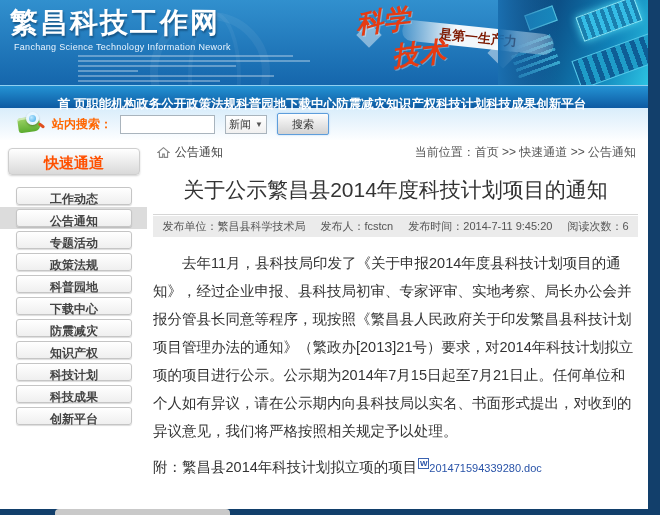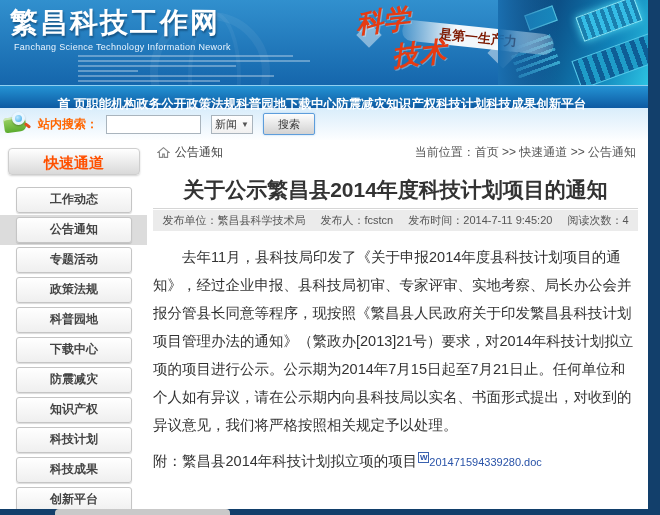--- a/index.html
+++ b/index.html
@@ -28,45 +28,45 @@
   .chip1 { position:absolute; right:8px; top:6px; width:62px; height:26px; background:repeating-linear-gradient(90deg,#1a7fae 0 4px,#35bde6 4px 8px); border:1px solid #8eeaf8; transform:rotate(-20deg); box-shadow:0 0 8px #4fd8f0; }
   .chip2 { position:absolute; right:-10px; top:46px; width:84px; height:30px; background:repeating-linear-gradient(90deg,#0e5e96 0 5px,#1e9cc8 5px 10px); border:1px solid #57c8e8; transform:rotate(-20deg); }
   .chip3 { position:absolute; left:28px; top:10px; width:30px; height:16px; background:#1993c6; border:1px solid #66d6ee; transform:rotate(-20deg); opacity:.85; }
   .dotgrid { position:absolute; left:14px; top:38px; width:44px; height:34px; background:repeating-linear-gradient(0deg,rgba(90,225,250,.55) 0 3px,transparent 3px 7px); transform:rotate(-20deg); }
 
   
   .nav { height:23px; background:linear-gradient(#2493d4,#0d5aa2); border-top:1px solid #8fd0f0; display:flex; align-items:center; justify-content:center; padding:15px 52px 0 48px; }
   .nav-item { color:#fff; font-size:12.5px; font-weight:bold; text-decoration:none; white-space:nowrap; cursor:pointer; }
 
   
-  .search-row { height:32px; background:linear-gradient(#d9edfb,#fdfeff); display:flex; align-items:center; padding-left:4px; }
+  .search-row { height:32px; background:linear-gradient(#d9edfb,#fdfeff); display:flex; align-items:center; padding-left:18px; }
   .search-ico { width:30px; height:24px; position:relative; margin-right:4px; }
   .book { position:absolute; left:0; top:5px; width:22px; height:15px; background:linear-gradient(#9fd468,#5aab2e); border-radius:3px 6px 6px 3px; transform:rotate(-8deg); box-shadow:inset 0 2px 0 rgba(255,255,255,.5); }
   .lens { position:absolute; left:8px; top:0px; width:13px; height:13px; border:3px solid #e8f6ff; border-radius:50%; background:radial-gradient(circle at 35% 35%,#bfe9ff,#3fa9e8); box-shadow:0 1px 2px rgba(0,0,0,.3); }
   .lens-handle { position:absolute; left:20px; top:12px; width:7px; height:3px; background:#e04f1e; transform:rotate(35deg); border-radius:2px; }
   .search-label { color:#ff6600; font-weight:bold; font-size:12px; }
   .search-input { margin-left:8px; width:95px; height:19px; border:1px solid #a9b4bd; background:#fff; font-size:11px; padding:0 3px; }
   .search-select { margin-left:10px; width:42px; height:19px; border:1px solid #a9b4bd; background:linear-gradient(#fff,#f0f0f0); font-size:11px; color:#333; display:inline-flex; align-items:center; justify-content:space-between; padding:0 3px; cursor:pointer; }
   .search-select .arr { font-size:8px; color:#555; }
   .search-btn { margin-left:10px; width:52px; height:22px; border:1px solid #5d9ddb; border-radius:2px; background:linear-gradient(#fdfdfd,#d2d2d2); font-size:11px; color:#333; cursor:pointer; box-shadow:0 0 2px #a9cdee; font-family:inherit; }
 
   
   .content { display:flex; background:#fff; }
   .sidebar { width:147px; flex:none; padding-top:8px; }
   .quick-tab { margin:0 7px 10px 8px; height:27px; line-height:27px; text-align:center; color:#ff5000; font-weight:bold; font-size:15px; background:linear-gradient(#ffffff,#d9d9d9); border:1px solid #cecece; border-radius:4px; box-shadow:0 1px 2px rgba(0,0,0,.18); }
   .side-wrap { padding:2px 0; }
   .side-wrap.active { background:#dcdcdc; }
-  .side-item { margin:0 15px 0 16px; height:26px; line-height:22px; text-align:center; font-size:12px; font-weight:bold; color:#444; background:linear-gradient(#ffffff,#efefef); border:1px solid #c5c5c5; border-radius:3px; box-shadow:0 1px 1px rgba(0,0,0,.14); cursor:pointer; }
+  .side-item { margin:0 15px 0 16px; height:18px; line-height:22px; text-align:center; font-size:12px; font-weight:bold; color:#444; background:linear-gradient(#ffffff,#efefef); border:1px solid #c5c5c5; border-radius:3px; box-shadow:0 1px 1px rgba(0,0,0,.14); cursor:pointer; }
 
   .main { flex:1; padding:0 10px 0 6px; }
   .crumb-row { display:flex; justify-content:space-between; align-items:center; height:20px; font-size:12px; color:#444; padding:4px 2px 0 4px; }
   .crumb-left { display:flex; align-items:center; gap:5px; }
   .crumb-right { color:#555; }
   .home-ico { width:13px; height:13px; display:inline-block; }
-  .article-title { text-align:center; font-size:21px; font-weight:bold; color:#333; margin-top:16px; padding-bottom:4px; border-bottom:1px solid #d6d6d6; }
+  .article-title { text-align:center; font-size:21px; font-weight:normal; color:#333; margin-top:16px; padding-bottom:10px; border-bottom:1px solid #d6d6d6; }
   .meta-bar { background:#ebebeb; height:21px; line-height:21px; text-align:center; font-size:11px; color:#555; margin-top:1px; white-space:nowrap; }
   .meta-bar span { margin:0 6px; }
   .body-text { margin-top:12px; font-size:14.5px; color:#333; line-height:28px; }
   .para { text-indent:2em; }
   .contact-line { text-indent:2em; font-size:14.5px; color:#333; line-height:28px; }
   .attach-line { margin-top:8px; font-size:14.5px; color:#333; line-height:28px; }
   .word-ico { display:inline-block; width:11px; height:11px; border:1px solid #3a62b0; background:#fff; color:#2953a8; font-size:8px; font-weight:bold; line-height:10px; text-align:center; vertical-align:super; margin-left:1px; }
   .attach-file { color:#2953a8; font-size:11px; text-decoration:none; cursor:pointer; }
 
   .footer-pill { position:absolute; left:55px; bottom:0; width:175px; height:6px; background:#c9c9c9; border-radius:4px 4px 0 0; }
@@ -179,21 +179,21 @@
         </span>
         <span class="crumb-right">当前位置：首页 &gt;&gt; 快速通道 &gt;&gt; 公告通知</span>
       </div>
 
       <h1 class="article-title">关于公示繁昌县2014年度科技计划项目的通知</h1>
 
       <div class="meta-bar">
         <span>发布单位：繁昌县科学技术局</span>
         <span>发布人：fcstcn</span>
         <span>发布时间：2014-7-11 9:45:20</span>
-        <span>阅读次数：4</span>
+        <span>阅读次数：6</span>
       </div>
 
       <div class="body-text">
         <p class="para">去年11月，县科技局印发了《关于申报2014年度县科技计划项目的通知》，经过企业申报、县科技局初审、专家评审、实地考察、局长办公会并报分管县长同意等程序，现按照《繁昌县人民政府关于印发繁昌县科技计划项目管理办法的通知》（繁政办[2013]21号）要求，对2014年科技计划拟立项的项目进行公示。公示期为2014年7月15日起至7月21日止。任何单位和个人如有异议，请在公示期内向县科技局以实名、书面形式提出，对收到的异议意见，我们将严格按照相关规定予以处理。</p>
       </div>
 
       <div class="attach-line">
         <span>附：繁昌县2014年科技计划拟立项的项目</span><span class="word-ico">W</span><a class="attach-file">201471594339280.doc</a>
       </div>
 

